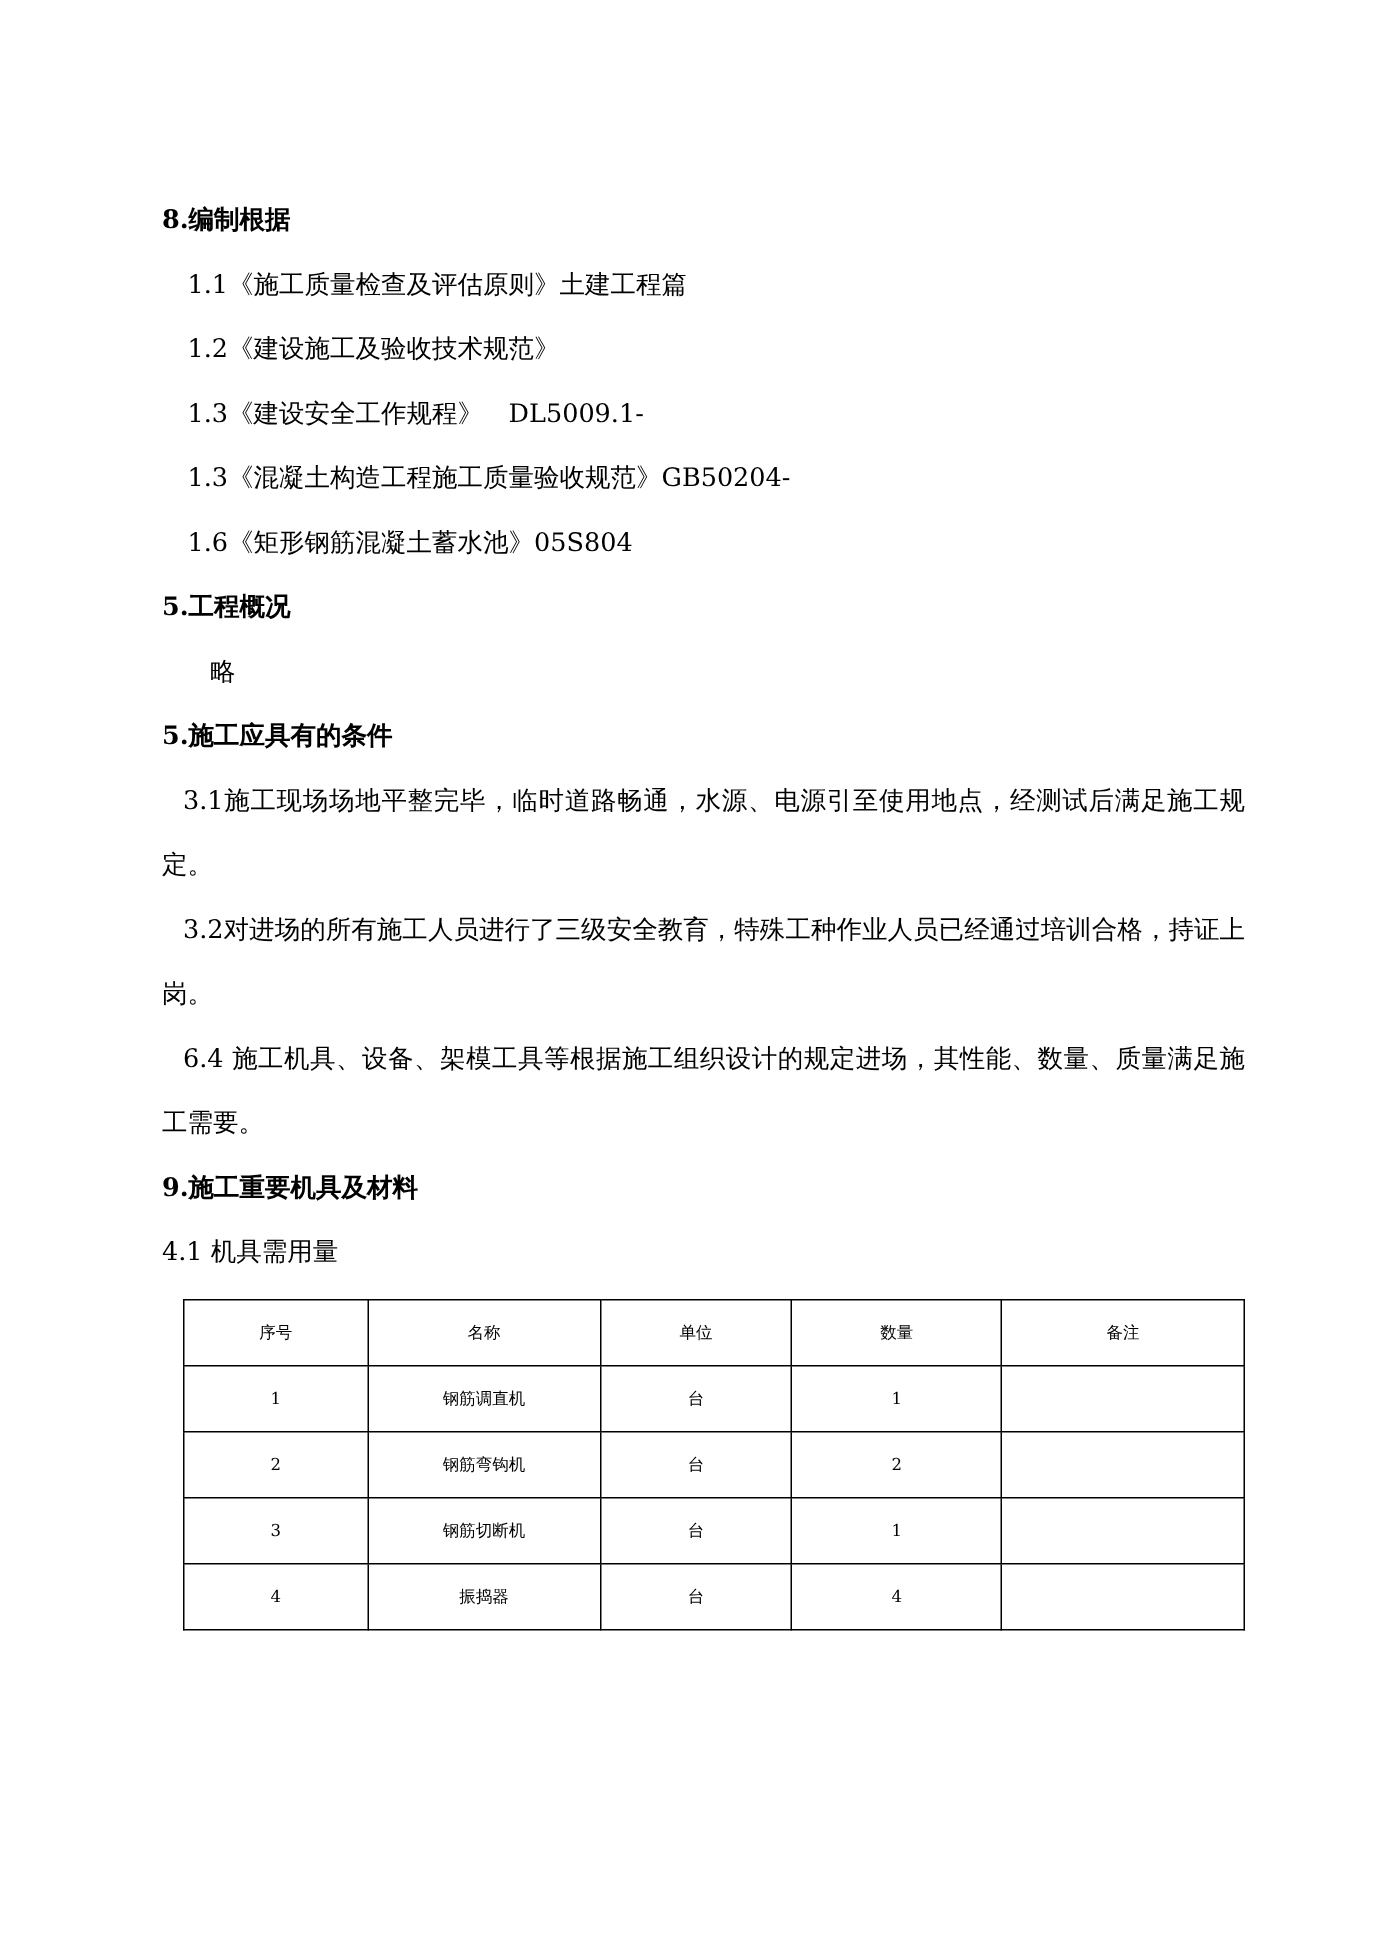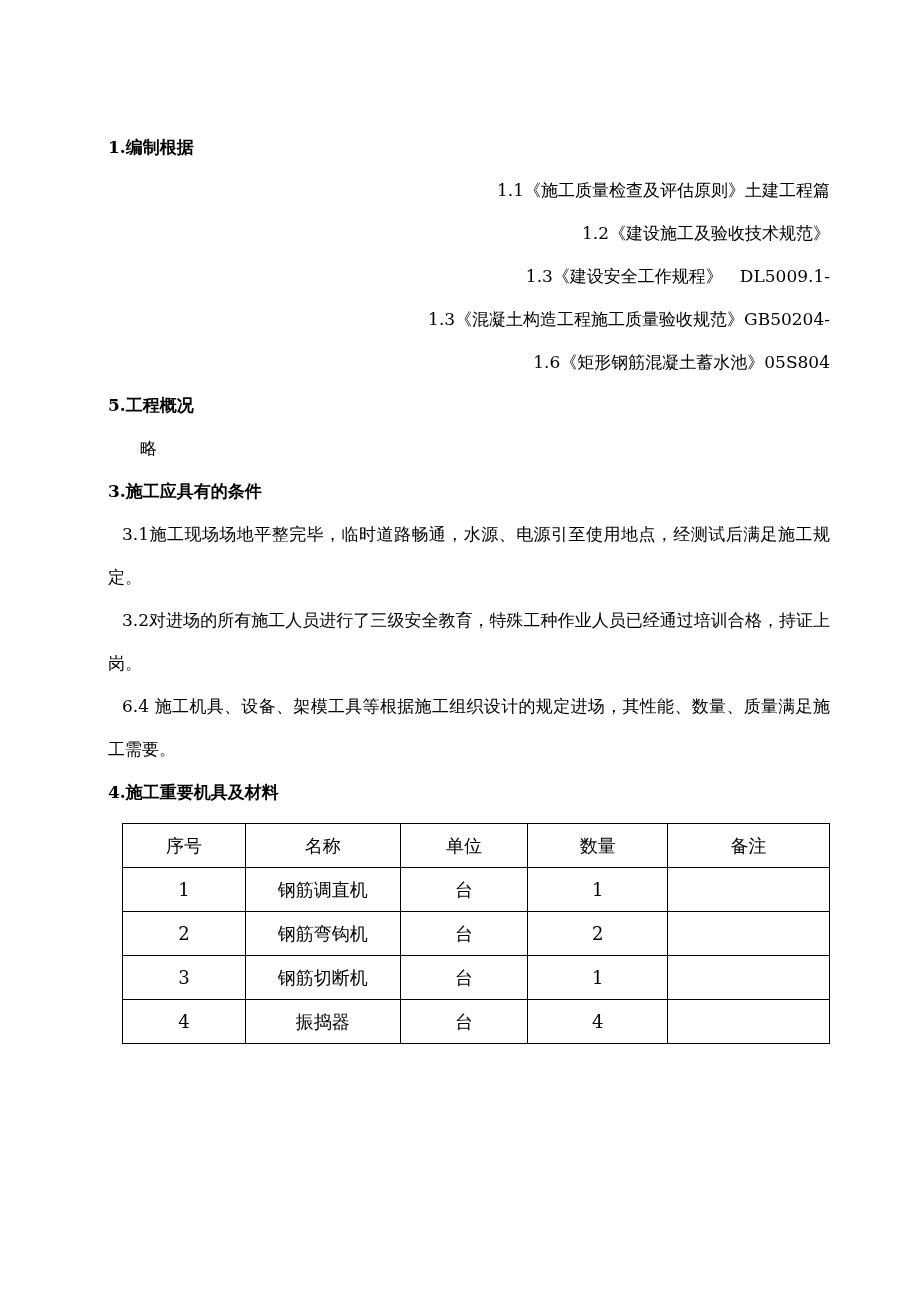--- a/index.html
+++ b/index.html
@@ -15,67 +15,68 @@
     margin: 0 auto;
     background: #ffffff;
     padding: 126px 90px 0 108px;
     font-family: "DejaVu Serif", "Liberation Serif", serif;
     font-size: 17px;
     line-height: 43px;
     color: #000000;
   }
   p { margin: 0; }
   .h { font-weight: bold; }
-  .ind-a { text-indent: 17px; text-align: right; }
+  .ind-a { text-indent: 17px; }
   .ind-b { text-indent: 32px; }
   .ind-c { text-indent: 14px; text-align: justify; }
   .tbl {
     border-collapse: collapse;
     margin-left: 14px;
     margin-top: 9px;
     table-layout: fixed;
   }
   .tbl th, .tbl td {
     border: 1px solid #000000;
     font-weight: normal;
     text-align: center;
     vertical-align: middle;
     height: 43px;
     padding: 0;
-    font-size: 18px;
+    font-size: 11px;
     line-height: 43px;
     overflow: hidden;
   }
   .c1 { width: 123px; }
   .c2 { width: 155px; }
   .c3 { width: 128px; }
   .c4 { width: 140px; }
   .c5 { width: 162px; }
 </style>
 </head>
 <body>
 
 <div class="page">
 
-  <p class="h">1.编制根据</p>
+  <p class="h">8.编制根据</p>
   <p class="ind-a">1.1《施工质量检查及评估原则》土建工程篇</p>
   <p class="ind-a">1.2《建设施工及验收技术规范》</p>
   <p class="ind-a">1.3《建设安全工作规程》　DL5009.1-</p>
   <p class="ind-a">1.3《混凝土构造工程施工质量验收规范》GB50204-</p>
   <p class="ind-a">1.6《矩形钢筋混凝土蓄水池》05S804</p>
 
   <p class="h">5.工程概况</p>
   <p class="ind-b">略</p>
 
-  <p class="h">3.施工应具有的条件</p>
+  <p class="h">5.施工应具有的条件</p>
   <p class="ind-c">3.1施工现场场地平整完毕，临时道路畅通，水源、电源引至使用地点，经测试后满足施工规定。</p>
   <p class="ind-c">3.2对进场的所有施工人员进行了三级安全教育，特殊工种作业人员已经通过培训合格，持证上岗。</p>
   <p class="ind-c">6.4 施工机具、设备、架模工具等根据施工组织设计的规定进场，其性能、数量、质量满足施工需要。</p>
 
-  <p class="h">4.施工重要机具及材料</p>
+  <p class="h">9.施工重要机具及材料</p>
+  <p>4.1 机具需用量</p>
 
   <table class="tbl">
     <colgroup>
       <col class="c1">
         <col class="c2">
         <col class="c3">
         <col class="c4">
         <col class="c5">
     </colgroup>
     <thead>

